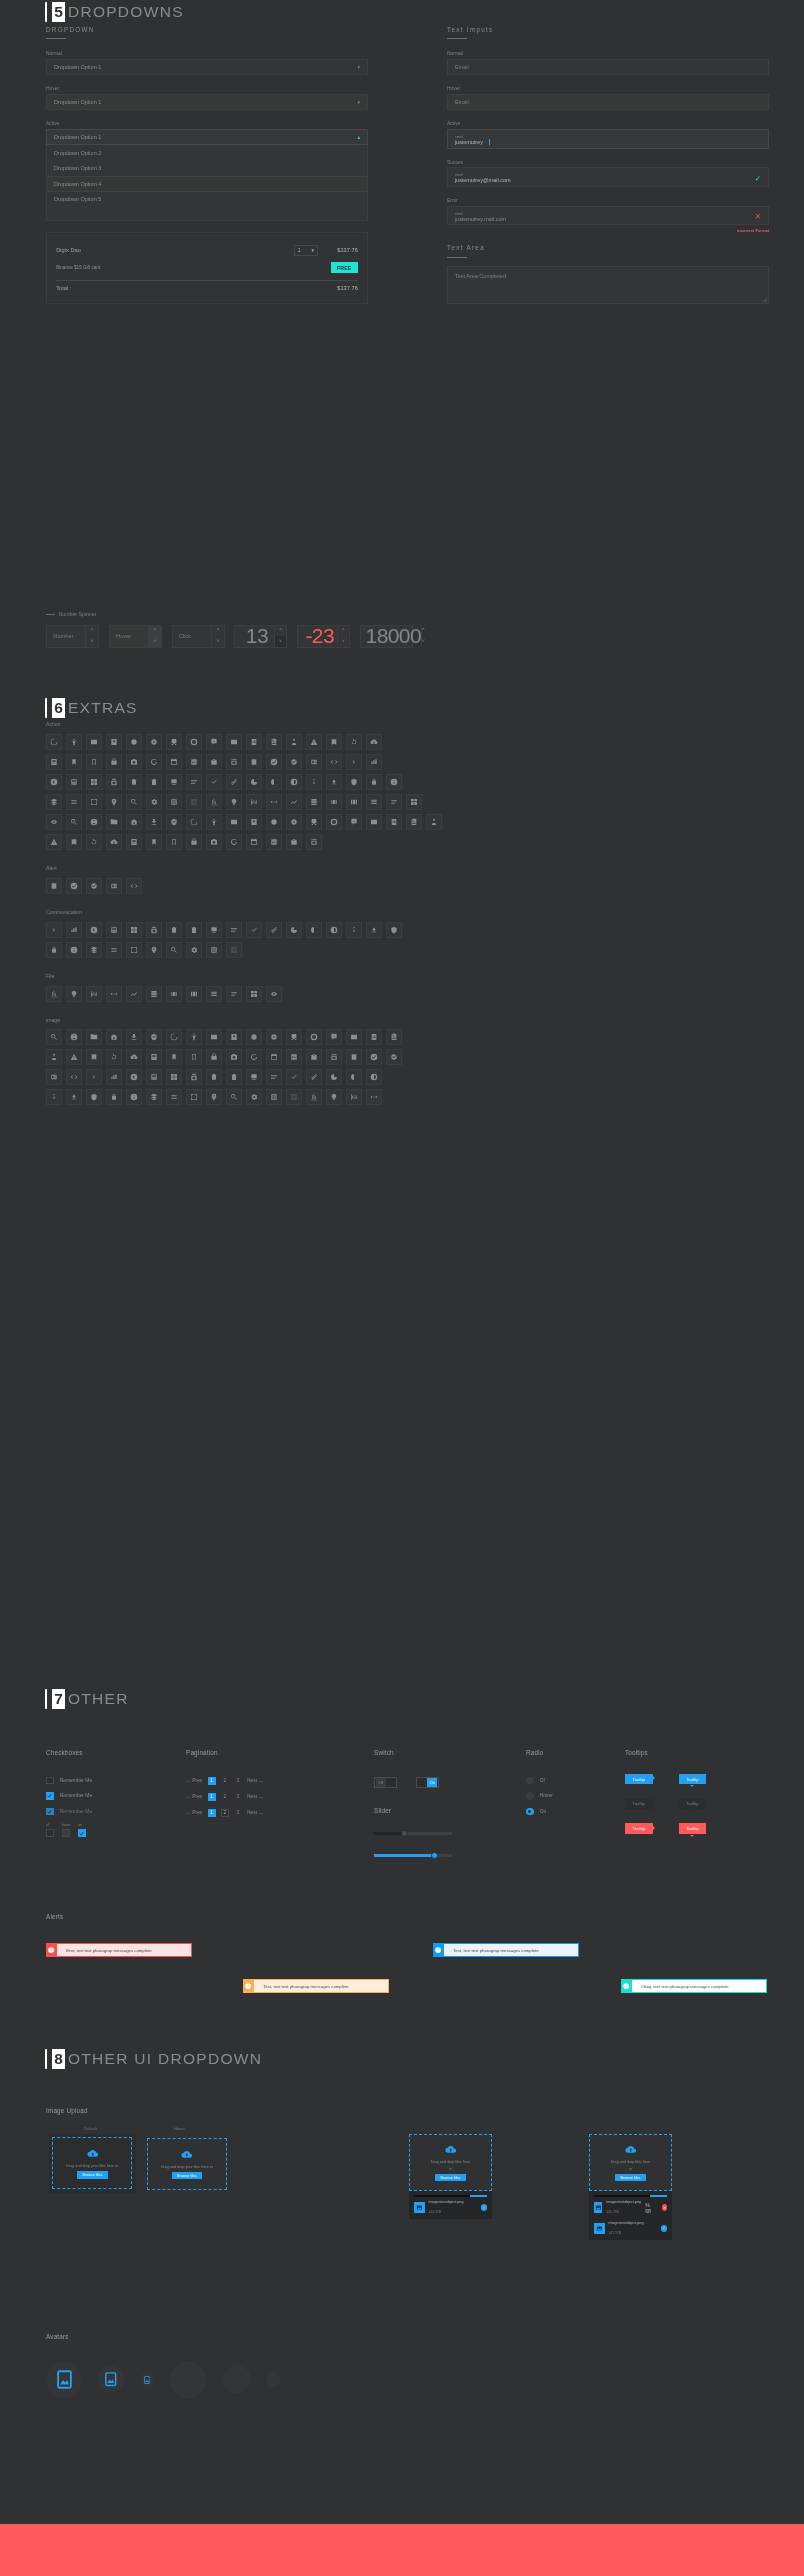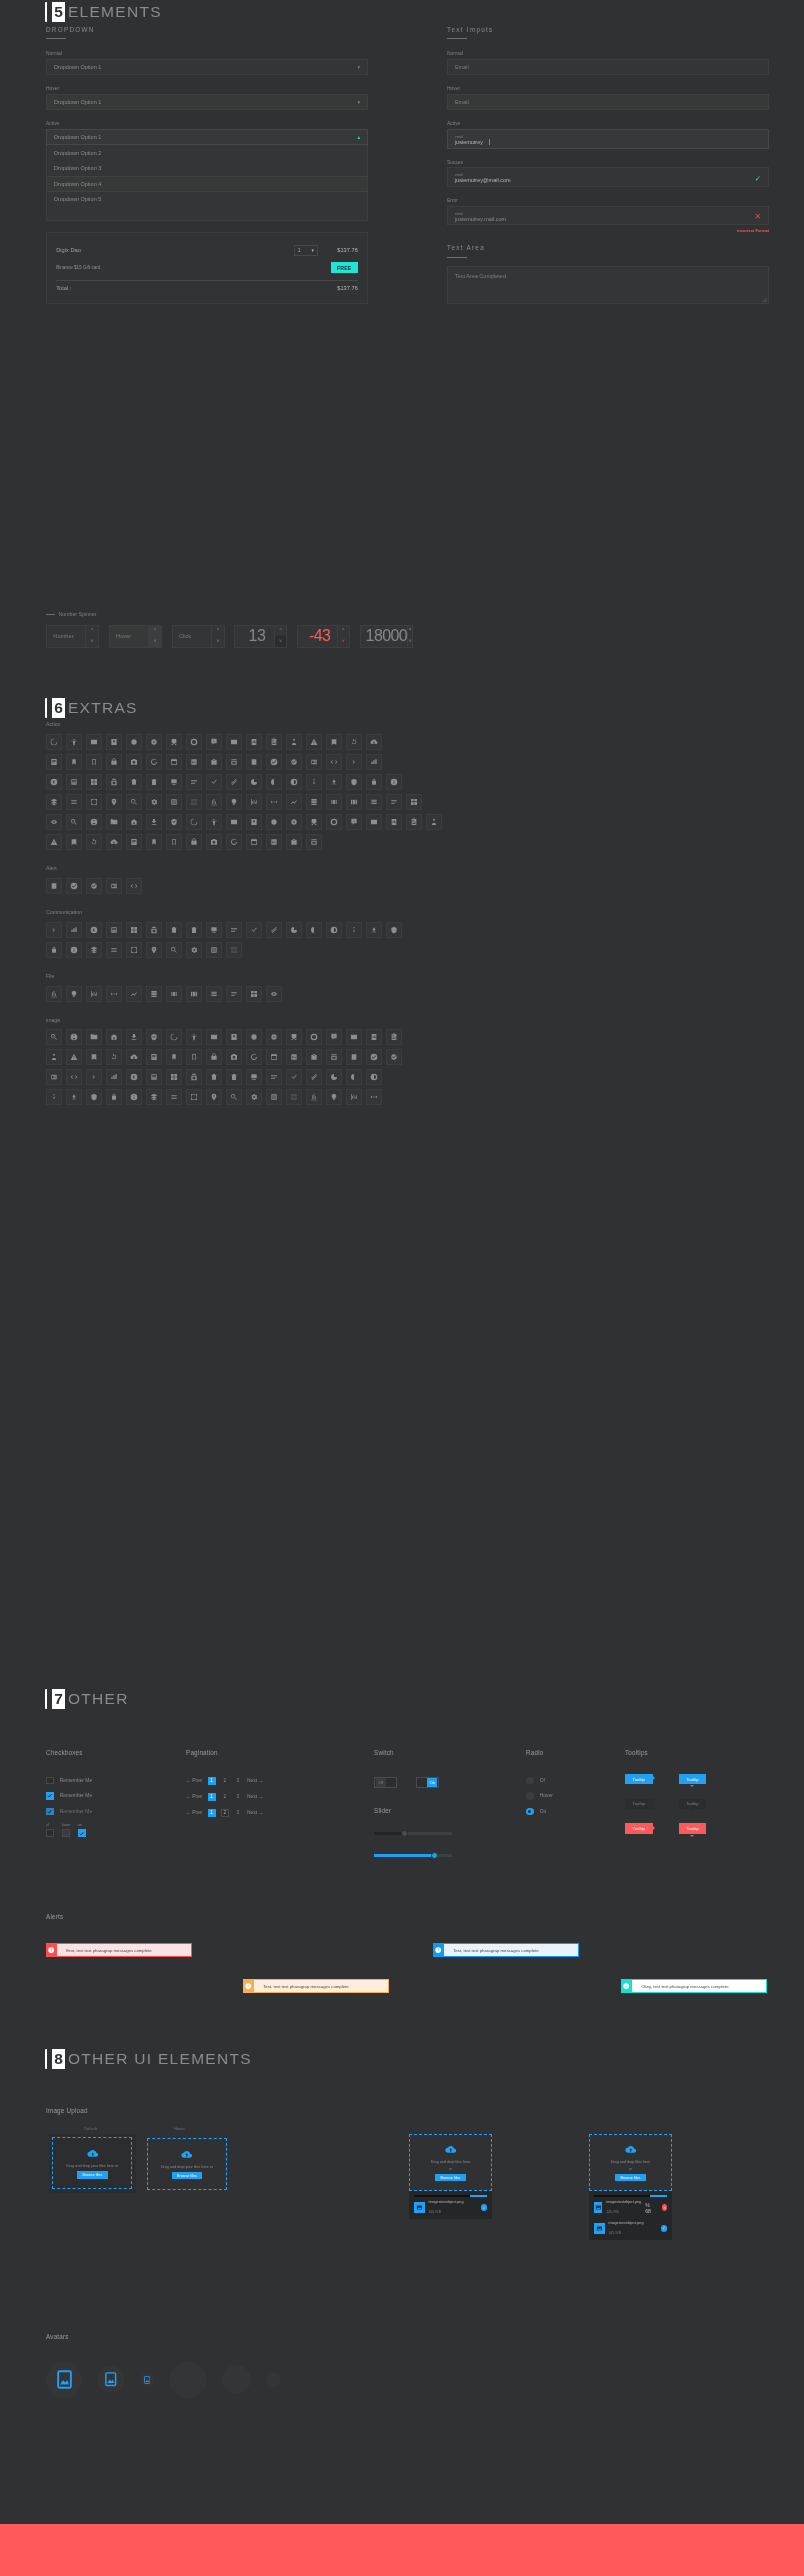--- a/index.html
+++ b/index.html
@@ -73,21 +73,21 @@
   .cart-div { height:0.6px; background:#454748; margin:4px 0 1.1px; }
 
   
   .ns-head { display:flex; align-items:center; gap:4px; font-size:5.2px; color:#7e8081;}
   .ns-head .dash { width:8.6px; height:0.6px; background:#6a6c6d; display:block;}
   .spinners { display:flex; gap:9.8px; margin-top:7.5px; }
   .spin { width:53px; height:23px; border:0.6px solid #3c3e3f; background:#333536;
     display:flex; align-items:stretch; }
   .spin .val { flex:1; display:flex; align-items:center; padding-left:6.3px;
     font-size:5.7px; color:#797b7c; }
-  .spin .val.big { font-size:16px; padding-left:4.6px; justify-content:center;
+  .spin .val.big { font-size:21px; padding-left:4.6px; justify-content:center;
     color:#858788; font-weight:300; letter-spacing:-0.6px;}
   .spin .val.red { color:#ff5a5a; }
   .spin .arrows { width:12.6px; border-left:0.6px solid #3c3e3f; display:flex;
     flex-direction:column; }
   .spin .arrows span { flex:1; display:flex; align-items:center;
     justify-content:center; font-size:4.6px; color:#8e9091; }
   .spin .arrows span.dark { background:#2a2c2d; }
   .spin .arrows span.hov { background:#3c3e3f; }
   .spin .arrows span.cyan { color:#1ee6d6; }
   .spin .arrows span.redx { color:#ff5a5a; }
@@ -210,21 +210,21 @@
 <body>
 
 <div class="page">
 
   <div class="p5">
 
     <div class="sec-head" style="position:absolute;left:45px;top:2.3px;">
       <div class="sec-num">
           <span>5</span>
         </div>
-      <div class="sec-title">ELEMENTS</div>
+      <div class="sec-title">DROPDOWNS</div>
     </div>
 
     <div class="col-l" style="top:24px;">
       <div>
         <div class="sub-head">DROPDOWN</div>
         <div class="sub-head-rule"></div>
       </div>
 
       <div style="margin-top:12.6px;">
         <span class="lbl">Normal</span>
@@ -371,21 +371,21 @@
           </div>
         </div>
         <div class="spin">
           <div class="val big">13</div>
           <div class="arrows">
             <span>^</span>
             <span class="dark">˅</span>
           </div>
         </div>
         <div class="spin">
-          <div class="val big red">-43</div>
+          <div class="val big red">-23</div>
           <div class="arrows">
             <span>^</span>
             <span class="redx">˅</span>
           </div>
         </div>
         <div class="spin">
           <div class="val big">18000</div>
           <div class="arrows">
             <span class="cyan">^</span>
             <span>˅</span>
@@ -1719,21 +1719,21 @@
         <span class="msg">Okey, test text pharagrap messages complete</span>
       </div>
     </div>
   </div>
 
   <div style="position:absolute;left:45px;top:2049px;">
     <div class="sec-head">
       <div class="sec-num">
           <span>8</span>
         </div>
-      <div class="sec-title">OTHER UI ELEMENTS</div>
+      <div class="sec-title">OTHER UI DROPDOWN</div>
     </div>
   </div>
 
   <div style="position:absolute;left:46px;top:2107px;">
     <div class="x-col-title">Image Upload</div>
   </div>
 
   <div style="position:absolute;left:46px;top:2126px;width:356px;display:flex;">
     <span style="width:89px;text-align:center;font-size:4px;color:#6f7172;">Default</span>
     <span style="width:89px;text-align:center;font-size:4px;color:#6f7172;">Hover</span>

